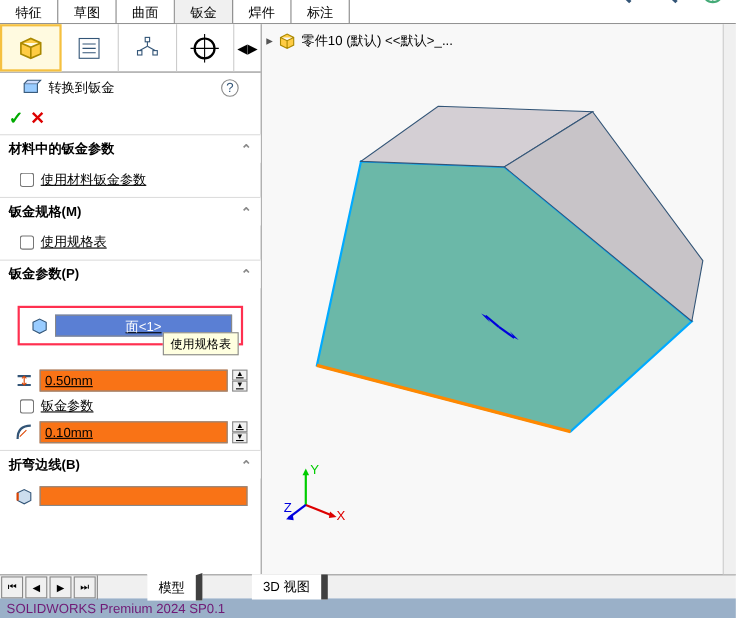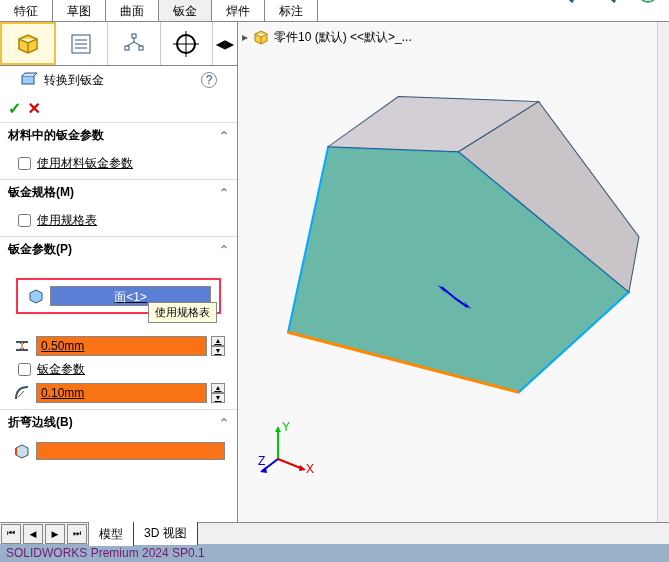--- a/index.html
+++ b/index.html
@@ -49,21 +49,21 @@
 .view-tools { position: absolute; top: -22px; right: 0; display: flex; gap: 16px; padding: 2px 8px; }
 
 .scene { position: absolute; top: 40px; left: 20px; right: 10px; bottom: 60px; }
 .scene svg { width: 100%; height: 100%; }
 
 .triad { position: absolute; bottom: 40px; left: 20px; }
 
 .bottom-tabs { height: 22px; border-top: 1px solid #888; display: flex; background: #f0f0f0; align-items: center; }
 .bottom-tabs .nav { display: flex; border-right: 1px solid #888; }
 .bottom-tabs .nav .nb { width: 20px; height: 20px; border: 1px solid #888; margin: 1px; display: flex; align-items: center; justify-content: center; cursor: pointer; font-size: 9px; }
-.bottom-tabs .btab { padding: 3px 10px; border-right: 1px solid #404040; cursor: pointer; background: #fff; }
+.bottom-tabs .btab { padding: 3px 10px; border-right: 6px solid #404040; cursor: pointer; background: #fff; margin-left: 45px; }
 .bottom-tabs .btab.active { background: #fff; border-top: 2px solid #fff; margin-top: -1px; }
 
 .status-bar { height: 18px; background: #9ab0c8; padding: 2px 6px; color: #701a75; }
 
 .scroll-indicator { position: absolute; right: 0; top: 22px; bottom: 40px; width: 12px; background: #f0f0f0; border-left: 1px solid #ccc; }
 </style>
 </head>
 <body>
 
 <div class="ribbon-tabs">

